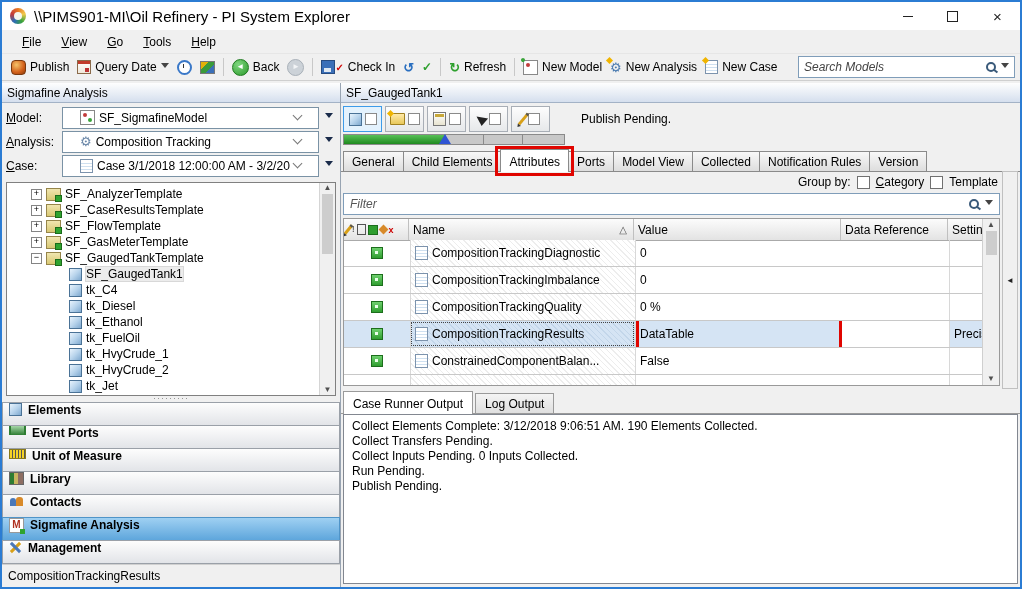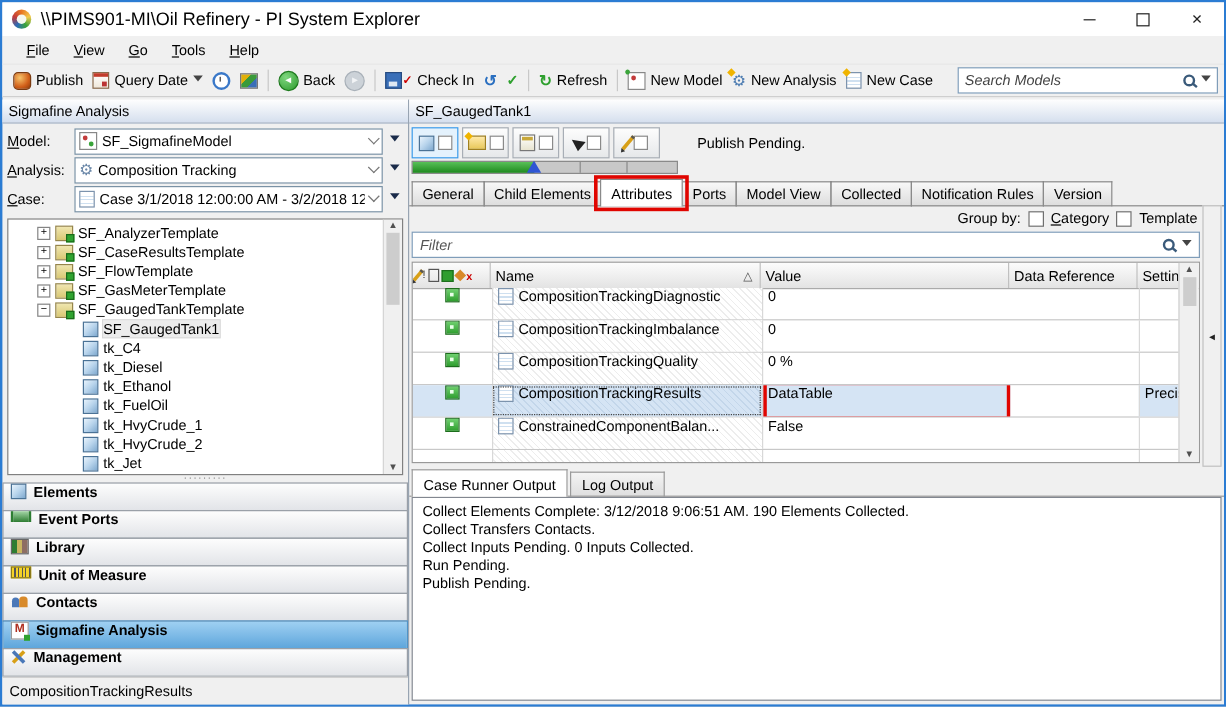--- a/index.html
+++ b/index.html
@@ -51,21 +51,21 @@
   .tri-dn{width:0;height:0;border:4px solid transparent;border-top:5px solid #222;margin-top:4px;}
   
   #content{left:0;right:0;top:81px;bottom:0;display:flex;}
   #leftcol{width:338px;display:flex;flex-direction:column;border-right:1px solid #98a4b2;}
   #rightcol{flex:1;display:flex;flex-direction:column;min-width:0;}
   .panel-hdr{height:19px;background:linear-gradient(#fefefe,#d5dfee);border-bottom:1px solid #a3b2c6;display:flex;align-items:center;padding:0 5px;flex:0 0 auto;}
   
   #fields{padding:4px 4px 2px 4px;}
   .frow{display:flex;align-items:center;height:21px;margin-bottom:3px;}
   .flabel{width:56px;display:inline-block;}
-  .combo{flex:1;height:20px;border:1px solid #7a92a5;background:#fff;display:flex;align-items:center;padding:0 3px;gap:4px;min-width:0;}
+  .combo{flex:1;height:20px;border:1px solid #7a92a5;background:#fff;display:flex;align-items:center;padding:0 17px;gap:4px;min-width:0;}
   .combo .ctext{flex:1;white-space:nowrap;overflow:hidden;}
   .chev{width:6px;height:6px;border-right:1px solid #777;border-bottom:1px solid #777;transform:rotate(45deg);margin-top:-4px;flex:0 0 auto;}
   .dropbtn{width:15px;height:20px;display:flex;align-items:center;justify-content:center;margin-left:2px;}
   .ic-model{width:13px;height:13px;border:1px solid #888;background:#fff;position:relative;}
   .ic-model::before{content:"";position:absolute;left:2px;top:2px;width:4px;height:4px;border-radius:50%;background:#c23b3b;}
   .ic-model::after{content:"";position:absolute;right:2px;bottom:2px;width:4px;height:4px;border-radius:50%;background:#3aa43a;}
   .ic-gear{color:#6a87a8;font-size:13px;line-height:1;}
   
   #treebox{flex:1;margin:1px 4px 0 4px;border:1px solid #808080;background:#fff;position:relative;overflow:hidden;}
   #treeinner{position:absolute;inset:0 16px 0 0;padding-top:3px;}
@@ -139,21 +139,21 @@
   .hdia{width:7px;height:7px;background:#d88a2a;transform:rotate(45deg);}
   .hx{color:#c00;font-weight:bold;font-size:9px;}
   .hcol{display:flex;align-items:center;padding:0 4px;border-left:1px solid #c0c0c0;height:100%;}
   .hc-name{width:216px;flex:0 0 auto;}
   .hc-val{width:198px;flex:0 0 auto;}
   .hc-dr{width:98px;flex:0 0 auto;}
   .hc-set{flex:1;gap:4px;}
   .sortglyph{margin-left:auto;color:#555;font-size:10px;padding-right:2px;}
   #atbody{position:absolute;left:0;right:16px;top:21px;bottom:0;}
   .arow{display:flex;height:26px;border-bottom:1px solid #c8c8c8;align-items:stretch;}
-  .acell{display:flex;padding:0 4px;border-left:1px solid #d8d8d8;overflow:hidden;white-space:nowrap;}
+  .acell{display:flex;align-items:center;padding:0 4px;border-left:1px solid #d8d8d8;overflow:hidden;white-space:nowrap;}
   .c-ic{width:58px;flex:0 0 auto;justify-content:center;border-left:none;}
   .c-name{width:216px;flex:0 0 auto;gap:4px;background:repeating-linear-gradient(45deg,#fff 0 3px,#ededed 3px 4px);}
   .c-val{width:198px;flex:0 0 auto;position:relative;}
   .c-dr{width:98px;flex:0 0 auto;margin-top:40px;}
   .c-set{flex:1;}
   .grn{width:10px;height:10px;background:linear-gradient(#6fd06f,#2f9e2f);border:1px solid #1c6e1c;position:relative;}
   .grn::after{content:"";position:absolute;left:3px;top:3px;width:3px;height:3px;background:#eaffea;}
   .arow.sel .acell{background:#d5e4f4;}
   .arow.sel .c-name{background:repeating-linear-gradient(45deg,#d5e4f4 0 3px,#c3d6ea 3px 4px);outline:1px dotted #444;outline-offset:-2px;}
   .arow.sel .c-val::after{content:"";position:absolute;inset:-3px 0;border:3px solid #e00500;z-index:5;pointer-events:none;}
@@ -374,26 +374,26 @@
       <div id="navstack">
         <div class="nav-item">
               <span class="cube"></span>
               <span>Elements</span>
             </div>
         <div class="nav-item">
               <span class="evf"></span>
               <span>Event Ports</span>
             </div>
         <div class="nav-item">
+              <span class="rul"></span>
+              <span>Unit of Measure</span>
+            </div>
+        <div class="nav-item">
               <span class="lib"></span>
               <span>Library</span>
-            </div>
-        <div class="nav-item">
-              <span class="rul"></span>
-              <span>Unit of Measure</span>
             </div>
         <div class="nav-item">
               <span class="ppl"></span>
               <span>Contacts</span>
             </div>
         <div class="nav-item selected">
               <span class="mico"></span>
               <span>Sigmafine Analysis</span>
             </div>
         <div class="nav-item">
@@ -608,21 +608,21 @@
             <span>◄</span>
           </div>
 
       <div id="outtabs">
         <span class="otab active">Case Runner Output</span>
         <span class="otab">Log Output</span>
         <span id="outline"></span>
       </div>
       <div id="outbox">
         <div>Collect Elements Complete: 3/12/2018 9:06:51 AM. 190 Elements Collected.</div>
-        <div>Collect Transfers Contacts.</div>
+        <div>Collect Transfers Pending.</div>
         <div>Collect Inputs Pending. 0 Inputs Collected.</div>
         <div>Run Pending.</div>
         <div>Publish Pending.</div>
       </div>
     </div>
   </div>
 
 </div>
 </div>
 

